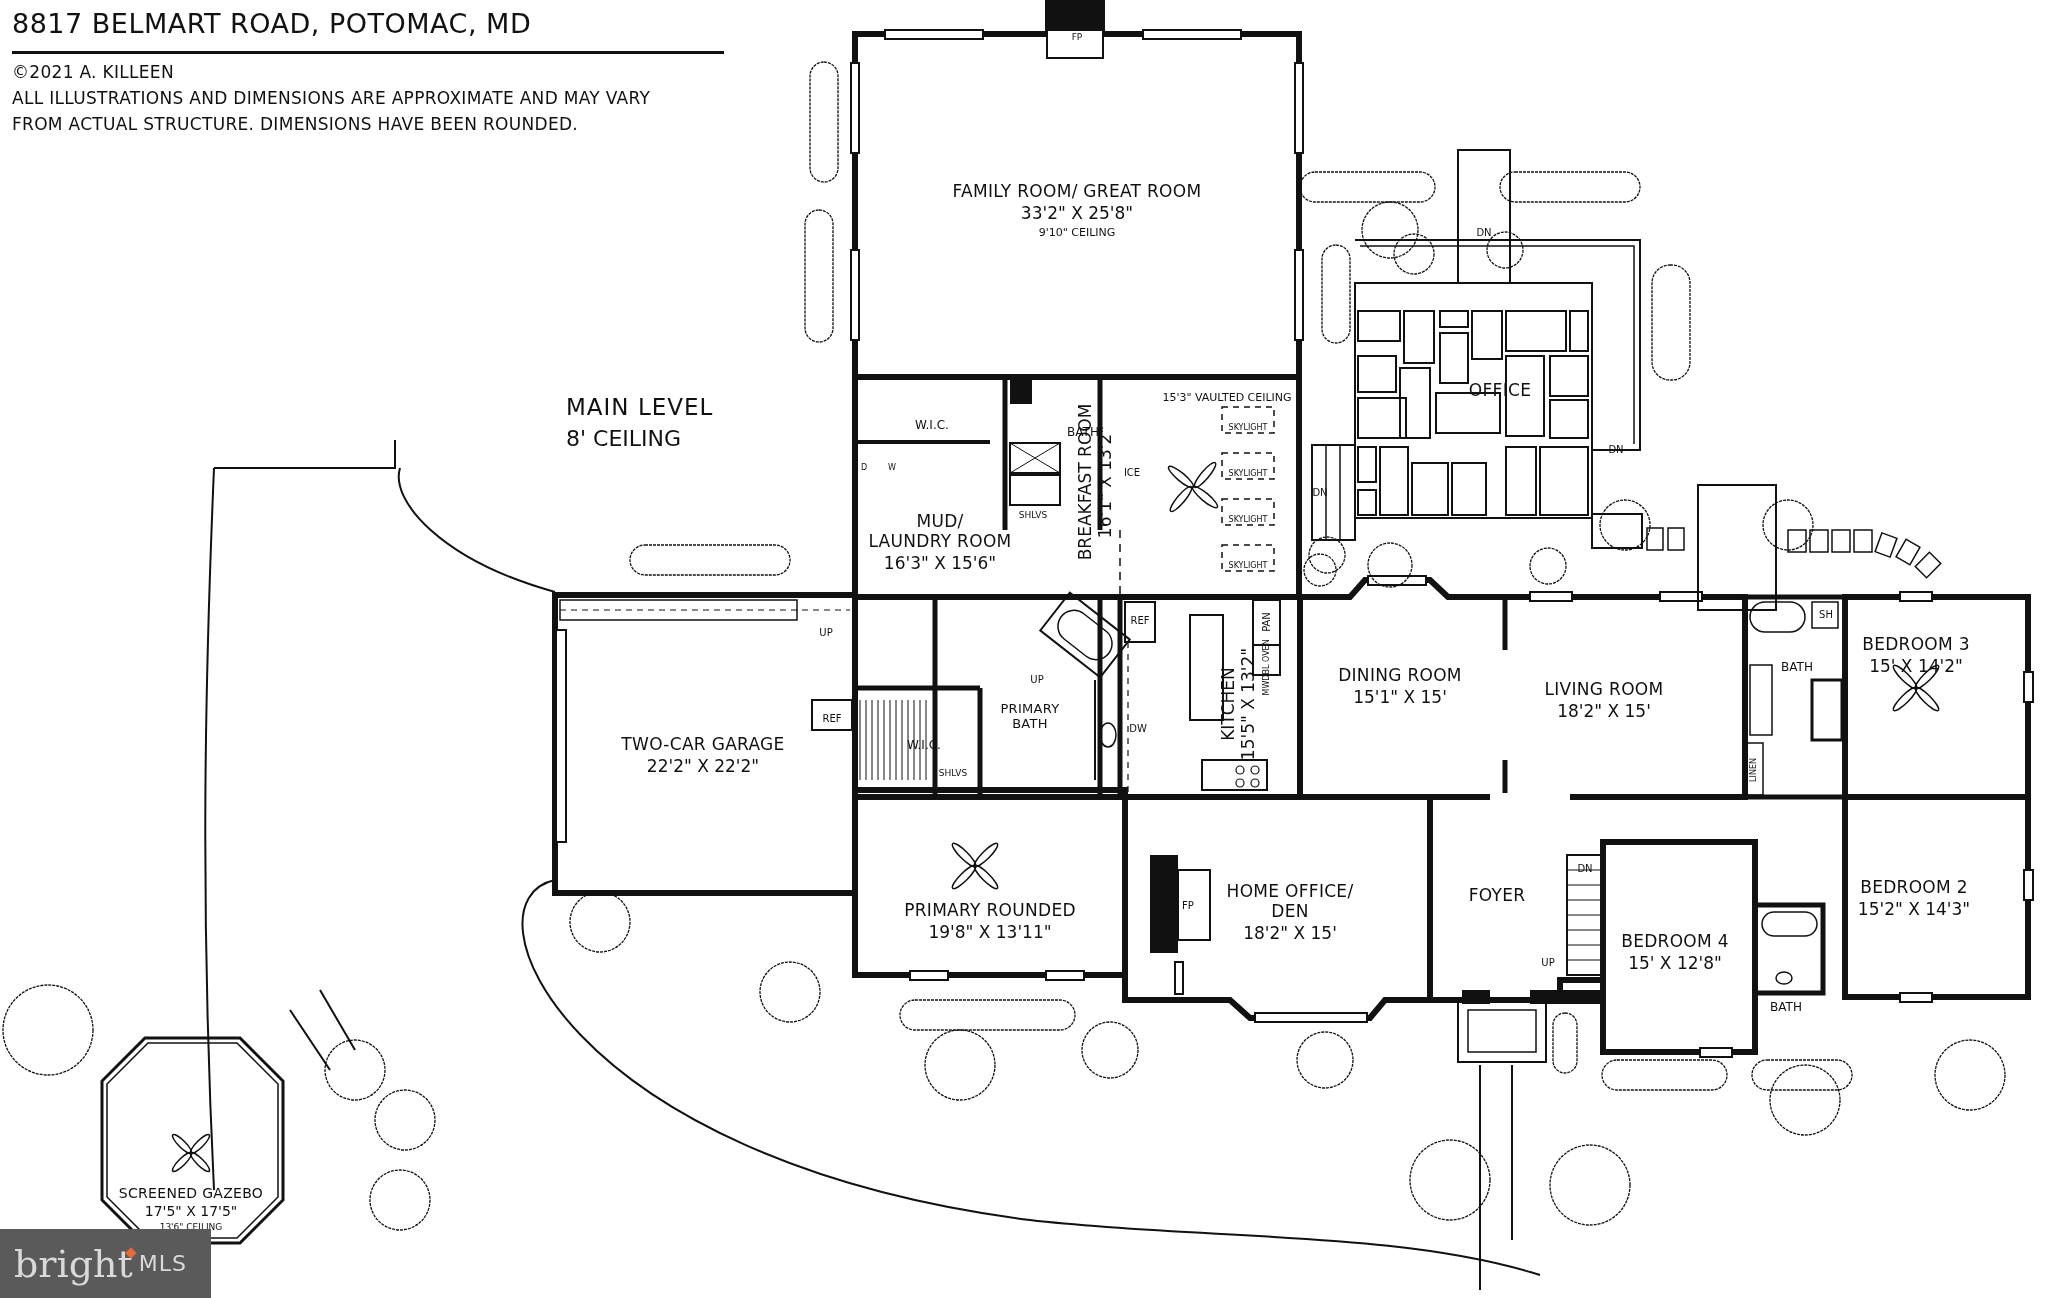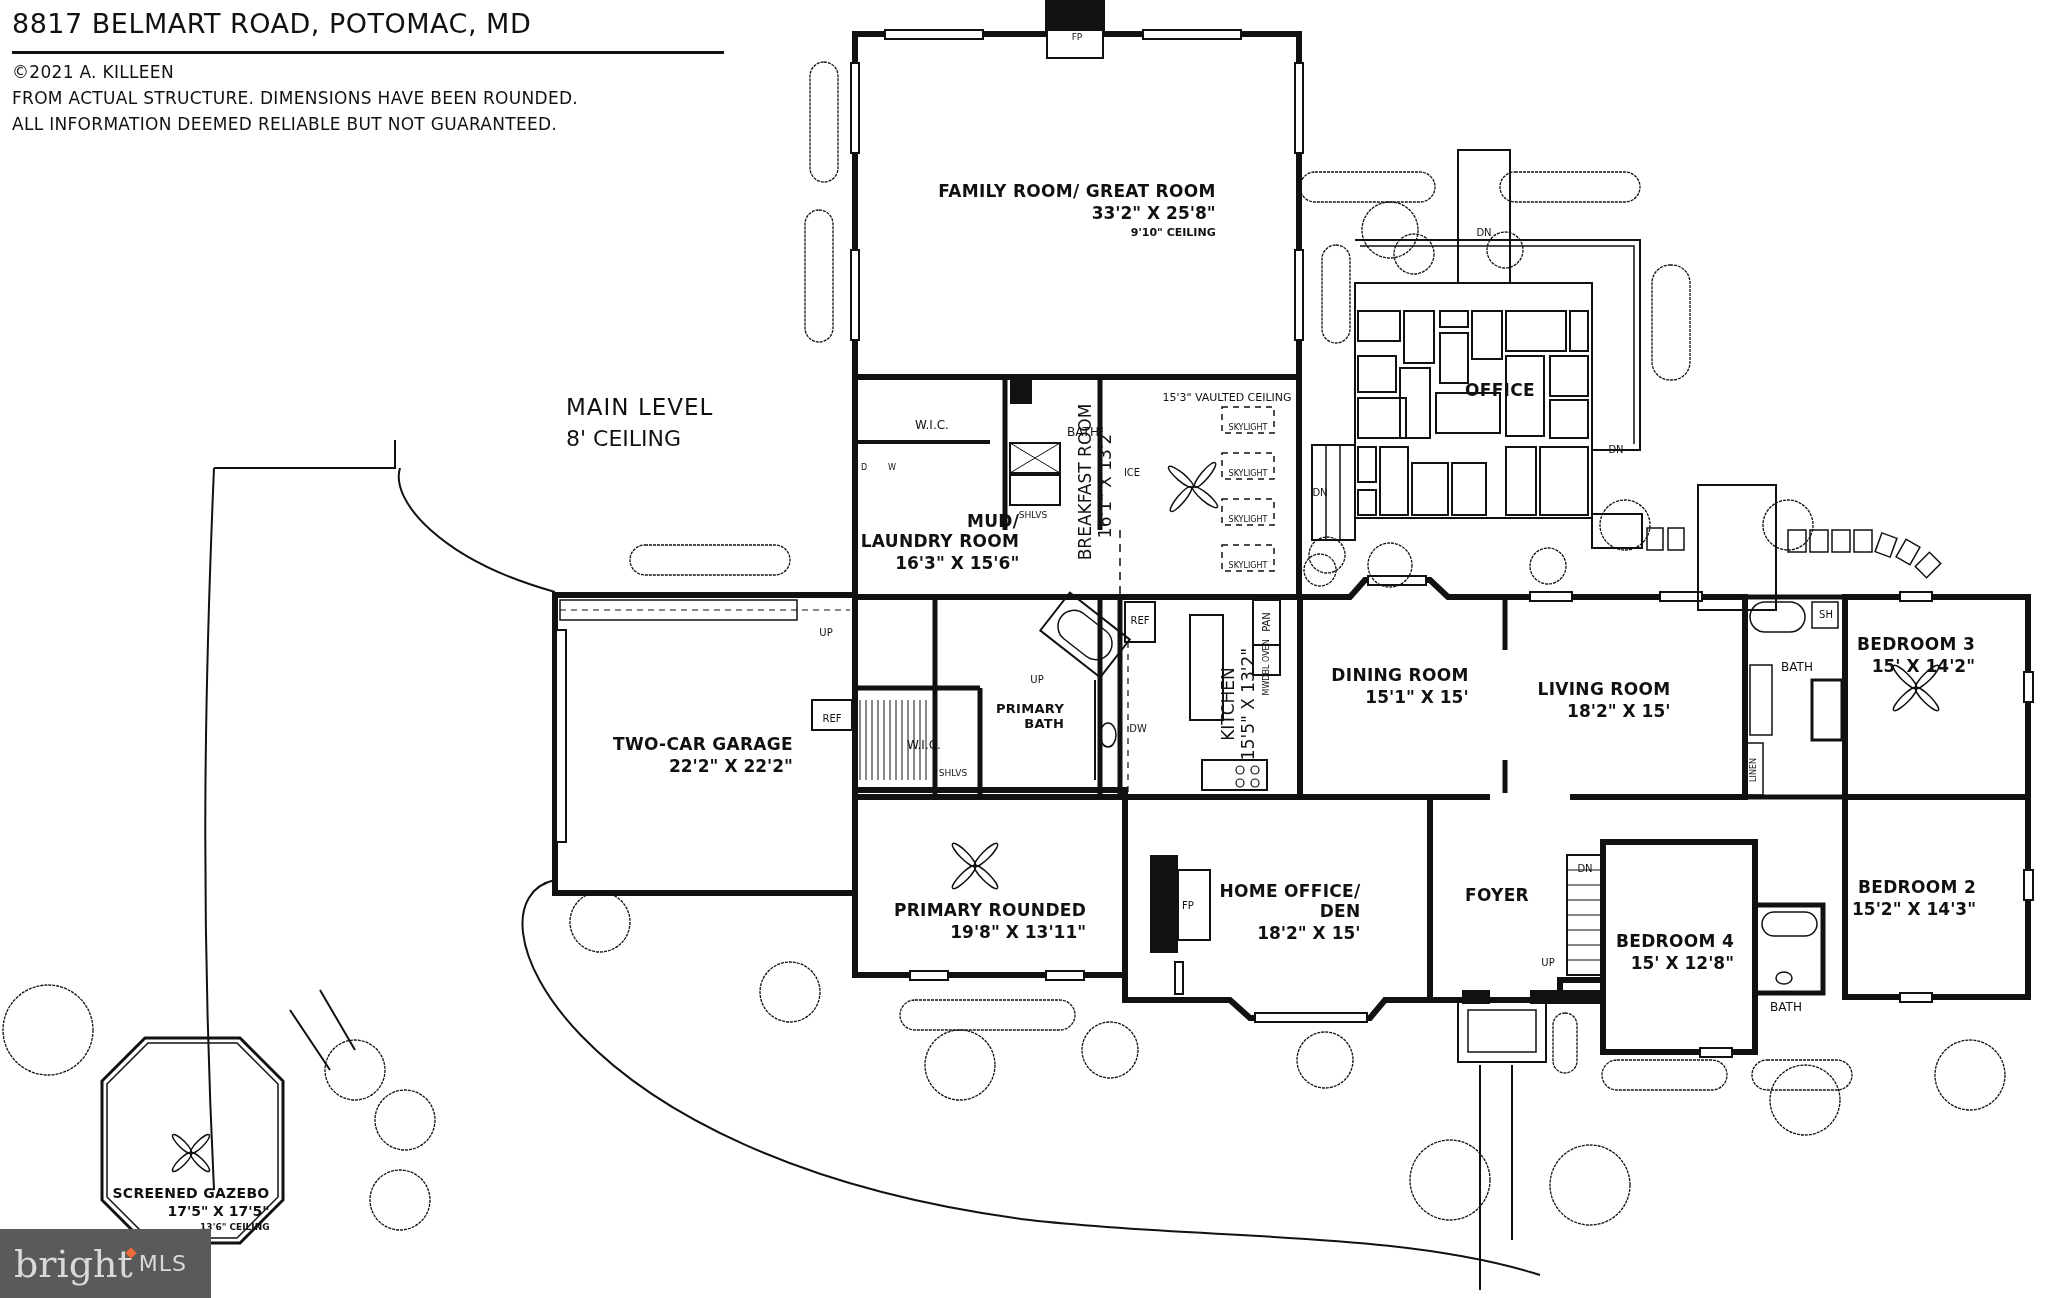--- a/index.html
+++ b/index.html
@@ -5,39 +5,39 @@
   html, body { margin:0; padding:0; background:#ffffff; }
   body { width:2048px; height:1298px; position:relative; overflow:hidden; font-family:"DejaVu Sans", sans-serif; color:#111; }
   .hdr { position:absolute; left:12px; top:8px; width:712px; }
   .hdr .addr { font-size:27px; letter-spacing:0.5px; padding-bottom:12px; border-bottom:3px solid #111; }
   .hdr .line { font-size:17px; line-height:24px; margin-top:2px; letter-spacing:0.3px; }
   .hdr .copy { margin-top:6px; }
   .level { position:absolute; left:566px; top:394px; }
   .level .t { font-size:23px; letter-spacing:1px;text-align:center; }
   .level .s { font-size:22px; margin-top:6px; }
   svg.plan { position:absolute; left:0; top:0; }
-  .lbl { position:absolute; text-align:right; white-space:nowrap; transform:translate(-50%,-50%);font-weight:bold; }
+  .lbl { position:absolute; text-align:center; white-space:nowrap; transform:translate(-50%,-50%); }
   .lbl .n { font-size:17px; letter-spacing:0.3px; }
   .lbl .d { font-size:17px; margin-top:2px; }
   .lbl .c { font-size:11px; margin-top:3px; }
   .small { position:absolute; font-size:10px; transform:translate(-50%,-50%); white-space:nowrap; }
   .vert { position:absolute; transform-origin:center; white-space:nowrap; text-align:center; }
   .bright { position:absolute; left:0; top:1229px; width:211px; height:69px; background:#5a5a5a; display:flex; align-items:center; padding-left:14px; box-sizing:border-box; }
   .bright .b { font-family:"DejaVu Serif", serif; font-size:38px; color:#d9d9d9; }
   .bright .dot { width:8px; height:8px; background:#e8693a; transform:rotate(45deg); display:inline-block; margin-left:-6px; margin-bottom:22px; }
   .bright .m { font-size:22px; color:#d9d9d9; margin-left:4px; letter-spacing:1px; }
 </style>
 </head>
 <body>
 
 <div class="hdr">
   <div class="addr">8817 BELMART ROAD, POTOMAC, MD</div>
   <div class="line copy">©2021 A. KILLEEN</div>
+  <div class="line">ALL ILLUSTRATIONS AND DIMENSIONS ARE APPROXIMATE AND MAY VARY</div>
   <div class="line">FROM ACTUAL STRUCTURE. DIMENSIONS HAVE BEEN ROUNDED.</div>
-  <div class="line">ALL INFORMATION DEEMED RELIABLE BUT NOT GUARANTEED.</div>
 </div>
 
 <div class="level">
   <div class="t">MAIN LEVEL</div>
   <div class="s">8' CEILING</div>
 </div>
 
 <svg class="plan" width="2048" height="1298" viewBox="0 0 2048 1298">
   <g fill="none" stroke="#111">
 

